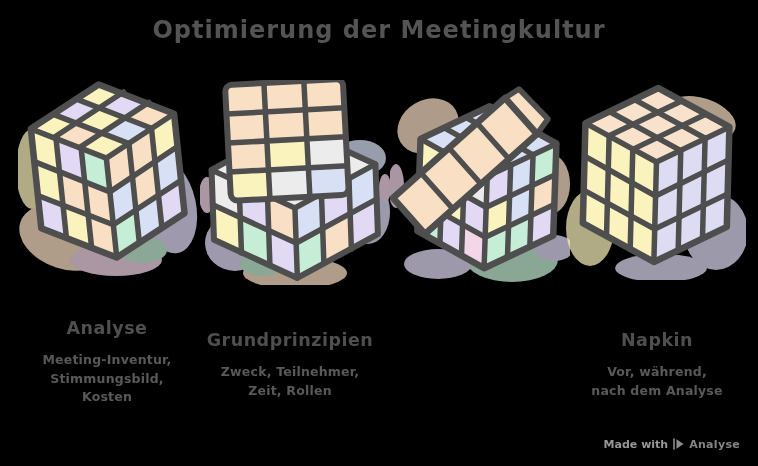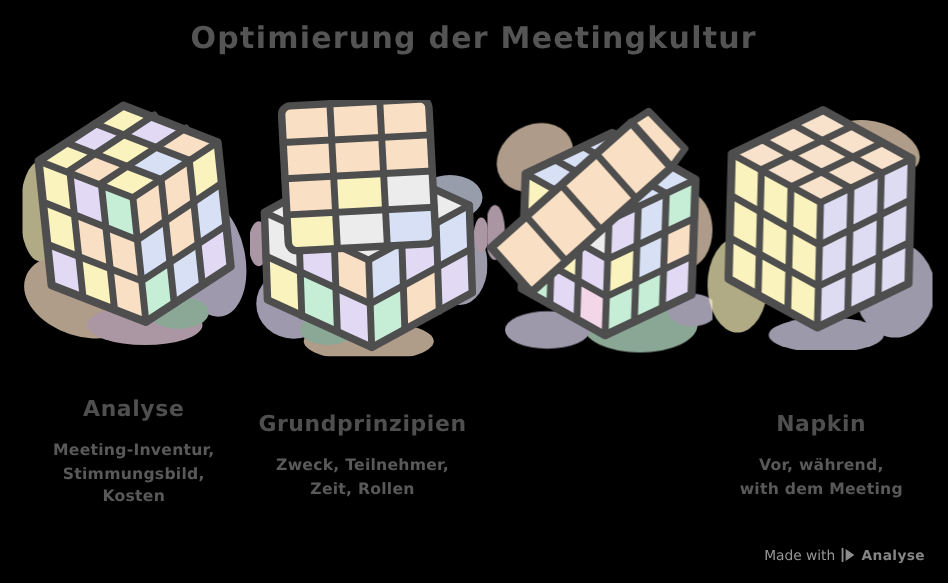--- a/index.html
+++ b/index.html
@@ -23,21 +23,21 @@
   }
   .col1{left:14px;top:318px;}
   .col2{left:197px;top:330px;}
   .col3{left:385px;top:318px;}
   .col4{left:564px;top:330px;}
   .watermark{
     position:absolute;top:437px;right:18px;height:14px;
     display:flex;align-items:center;gap:5px;
     font-size:11px;color:#8c8c8c;
   }
-  .watermark .prefix{font-weight:normal;color:#979797;}
+  .watermark .prefix{font-weight:bold;color:#979797;}
   .watermark .brand{font-weight:bold;color:#858585;letter-spacing:.3px;}
   .watermark svg{display:block;}
 </style>
 </head>
 <body>
 
 <div class="canvas">
 
   <h1 class="title">Optimierung der Meetingkultur</h1>
 
@@ -252,21 +252,21 @@
   </div>
   <div class="step-col col1">
     <div class="step-label">Analyse</div>
     <div class="step-desc">Meeting-Inventur,
 Stimmungsbild,
 Kosten</div>
   </div>
   <div class="step-col col4">
     <div class="step-label">Napkin</div>
     <div class="step-desc">Vor, während,
-with dem Meeting</div>
+nach dem Analyse</div>
   </div>
 
   <div class="watermark">
     <span class="prefix">Made with</span>
     <svg width="11" height="12" viewBox="0 0 11 12">
       <path d="M1,1 L1,11" stroke="#8c8c8c" stroke-width="1.6" stroke-linecap="round" fill="none"></path>
       <path d="M3.5,1.2 L10.5,6 L3.5,10.8 Z" fill="#8c8c8c"></path>
     </svg>
     <span class="brand">Analyse</span>
   </div>

